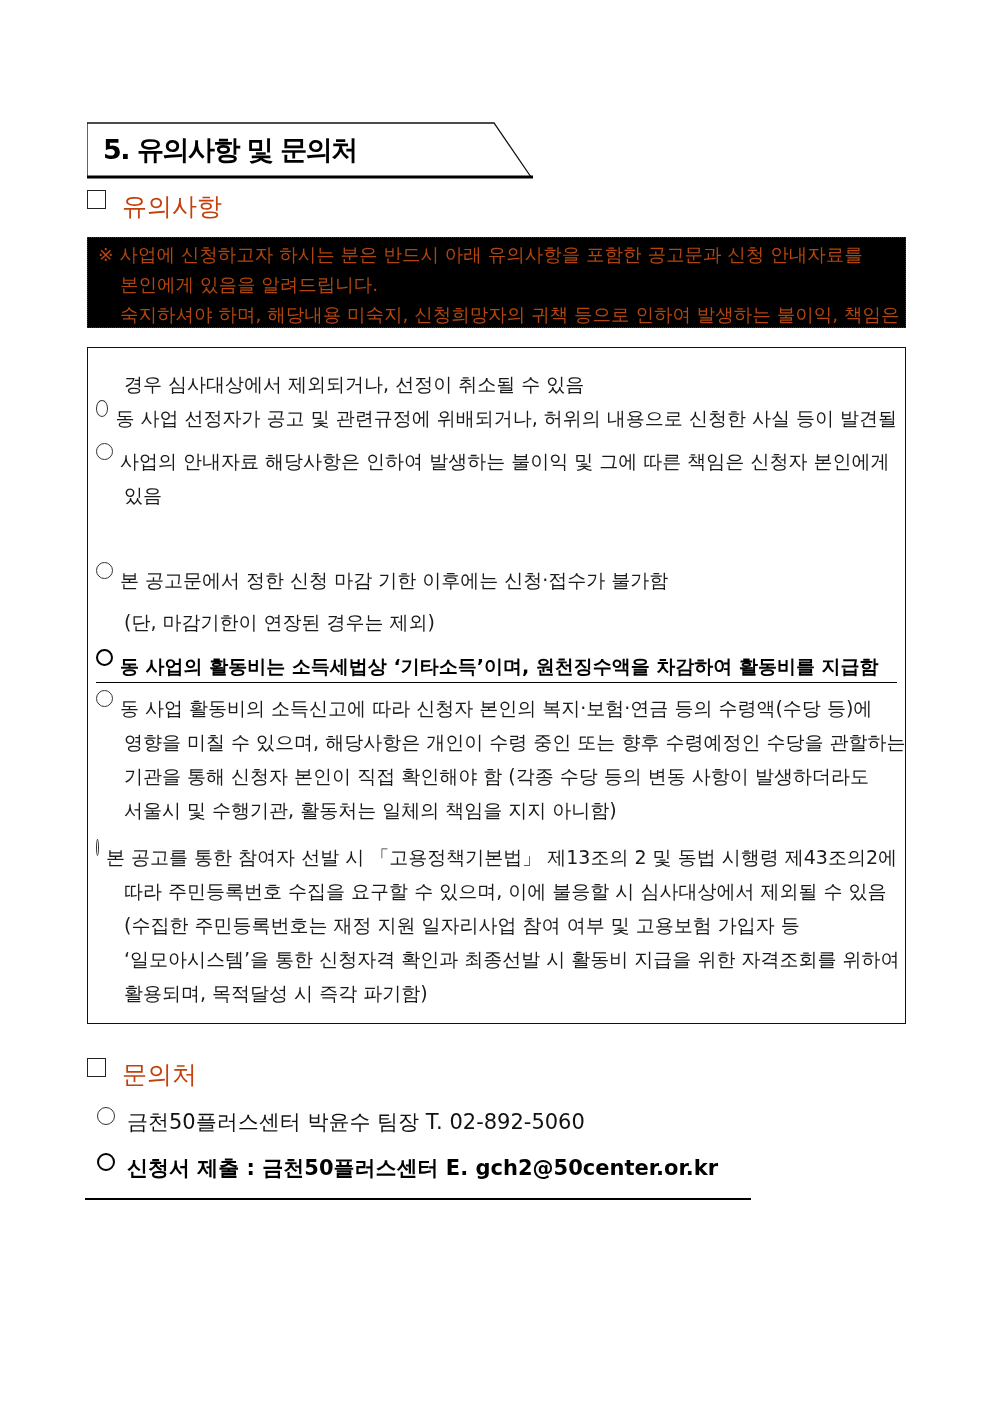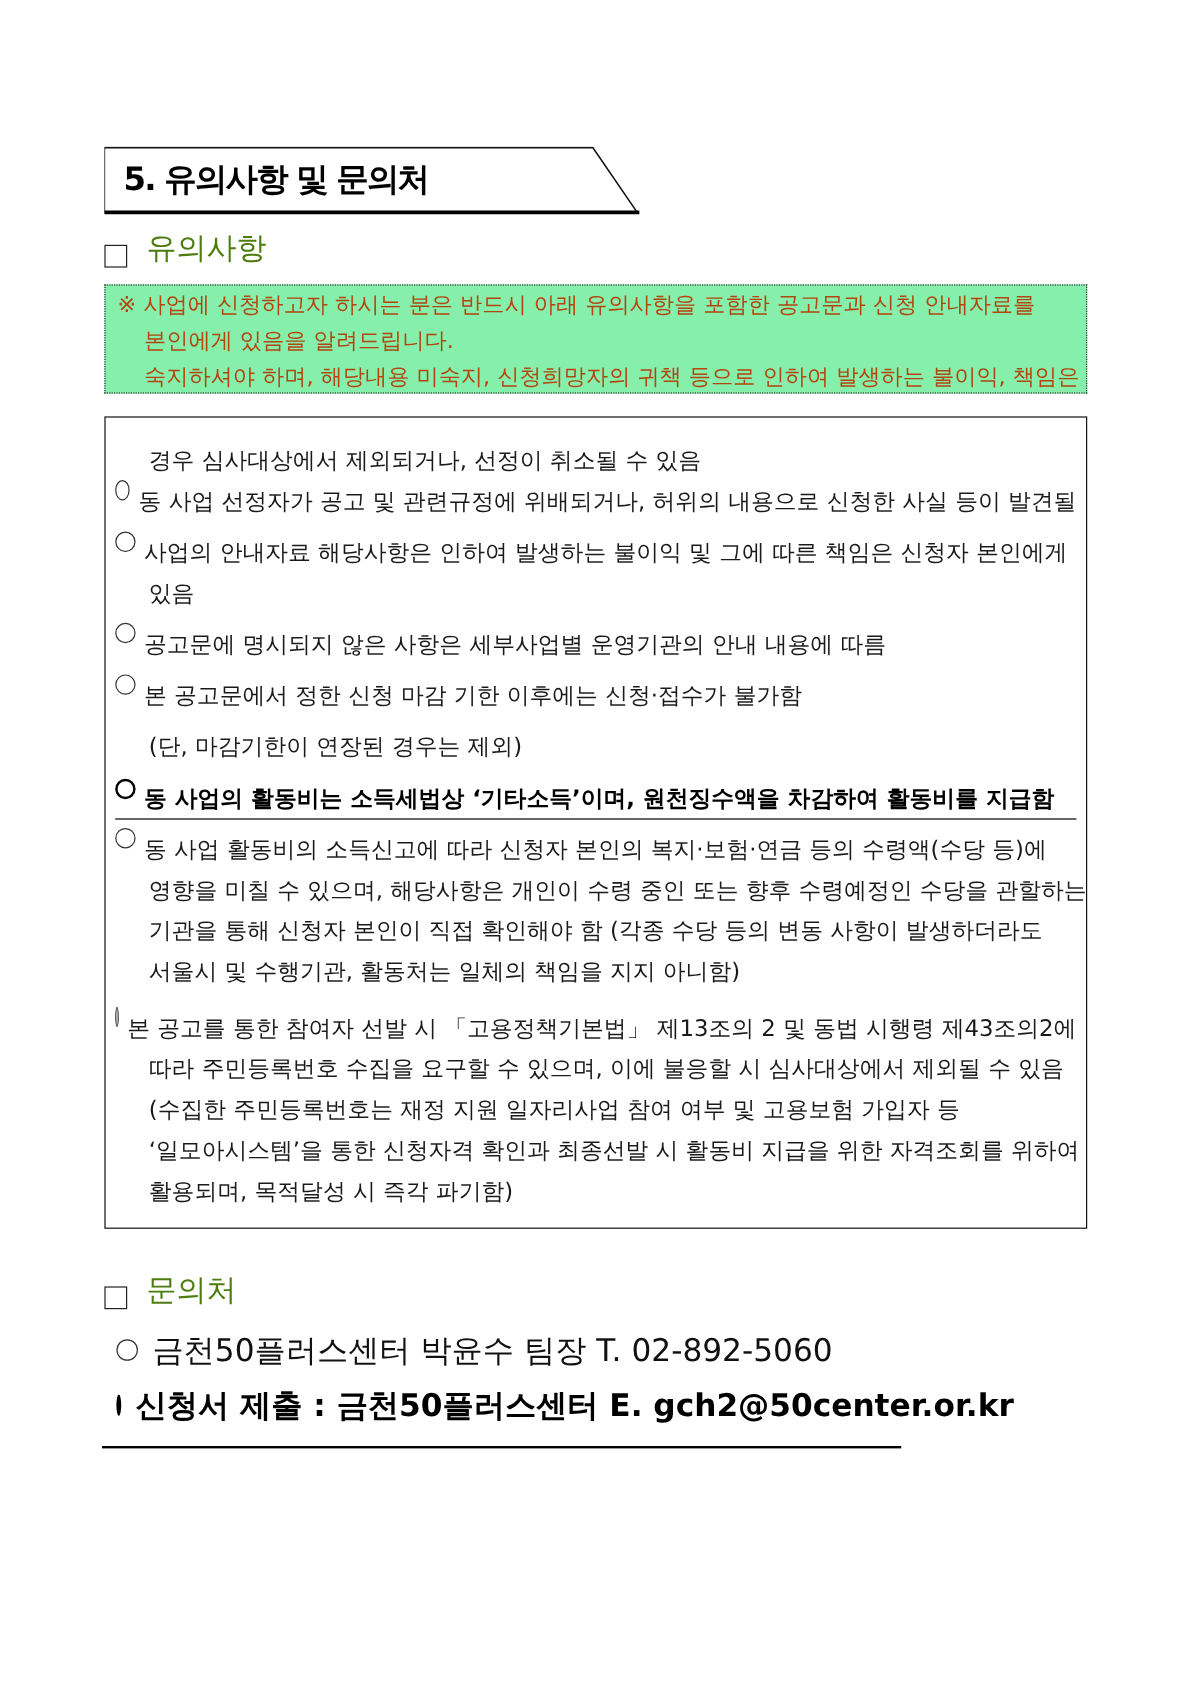--- a/index.html
+++ b/index.html
@@ -44,44 +44,44 @@
       color: #000;
       line-height: 40px;
       white-space: nowrap;
     }
 
     
     .subheading {
       position: absolute;
       left: 87px;
       display: flex;
-      align-items: flex-end;
+      align-items: flex-start;
       font-size: 25px;
-      color: #4d7c0f;
+      color: #c2410c;
       white-space: nowrap;
     }
     .subheading .sq {
       width: 19px;
       height: 19px;
       border: 1.5px solid #222;
       margin-right: 16px;
       box-sizing: border-box;
       background: #fff;
     }
     .sub-notice { top: 190px; }
     .sub-contact { top: 1058px; }
 
     
     .notice-box {
       position: absolute;
       left: 87px;
       top: 237px;
       width: 819px;
       height: 91px;
-      background: #86efac;
+      background: #000000;
       border: 1px dotted #333;
       box-sizing: border-box;
       padding: 2px 8px 0 10px;
       color: #b2460e;
       font-size: 18.5px;
       line-height: 30px;
     }
     .notice-box .nline {
       white-space: nowrap;
       display: flex;
@@ -140,25 +140,25 @@
     .item.bold-item .line {
       border-bottom: 1.5px solid #000;
       line-height: 32px;
       height: 32px;
     }
 
     
     .contact {
       position: absolute;
       left: 97px;
-      font-size: 26px;
+      font-size: 21px;
       white-space: nowrap;
       color: #111;
       display: flex;
-      align-items: center;
+      align-items: flex-start;
     }
     .contact .bullet {
       width: 18px; height: 18px;
       margin-right: 12px;
     }
     .contact-1 { top: 1108px; }
     .contact-2 {
       top: 1154px;
       left: 85px;
       padding-left: 12px;
@@ -209,26 +209,20 @@
     </div>
 
     <div class="item" style="top:96px;">
       <div class="line left">
         <span class="bullet"></span>
         <span>사업의 안내자료 해당사항은 인하여 발생하는 불이익 및 그에 따른 책임은 신청자 본인에게</span>
       </div>
       <div class="line left indent">있음</div>
     </div>
 
-    <div class="item" style="top:172px;">
-      <div class="line left">
-        <span class="bullet"></span>
-        <span>공고문에 명시되지 않은 사항은 세부사업별 운영기관의 안내 내용에 따름</span>
-      </div>
-    </div>
 
     <div class="item" style="top:215px;">
       <div class="line left">
         <span class="bullet"></span>
         <span>본 공고문에서 정한 신청 마감 기한 이후에는 신청·접수가 불가함</span>
       </div>
       <div class="line left indent" style="margin-top:8px;text-align:right;">(단, 마감기한이 연장된 경우는 제외)</div>
     </div>
 
     <div class="item bold-item" style="top:302px;">

